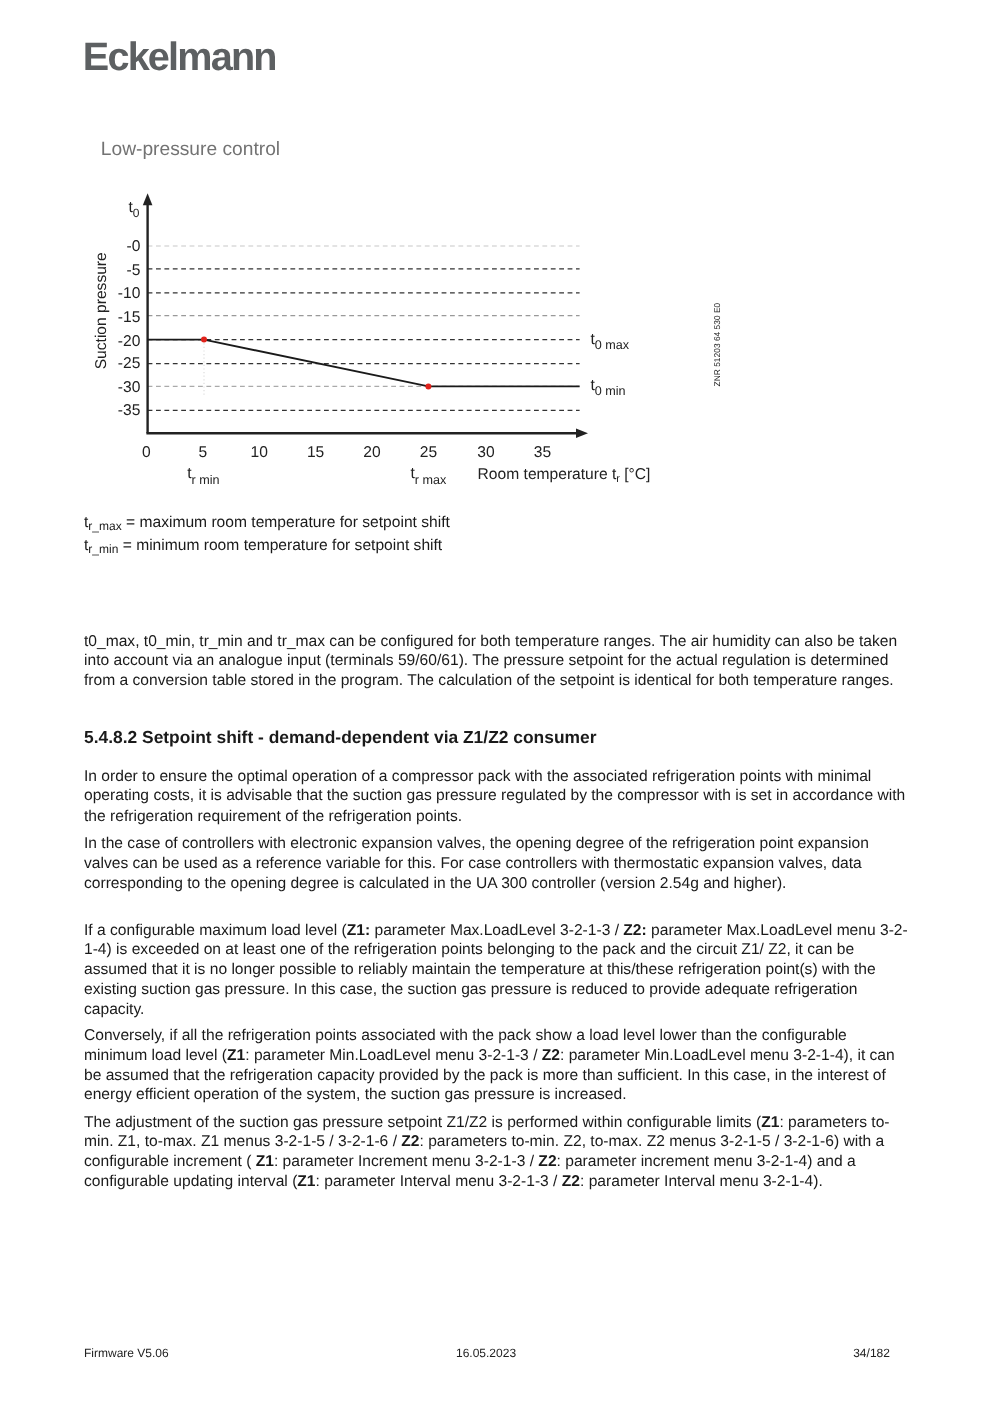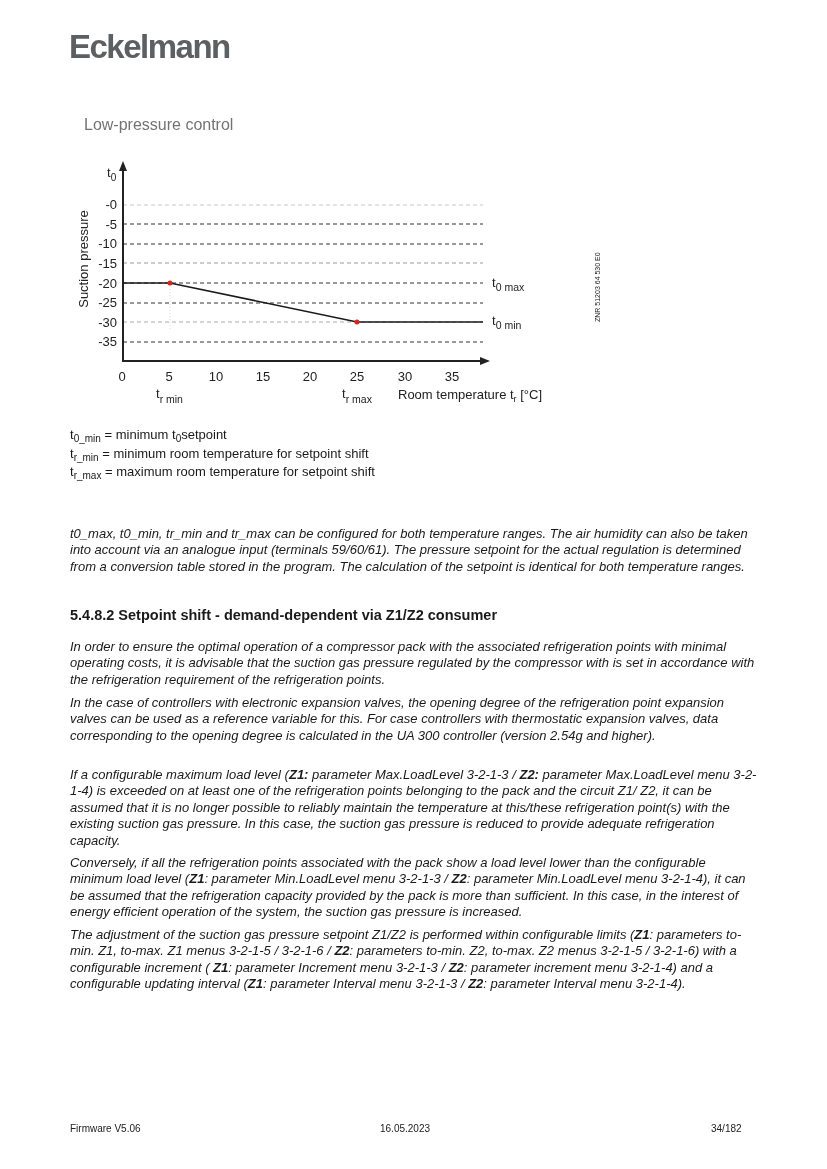--- a/index.html
+++ b/index.html
@@ -15,21 +15,21 @@
   .fig-title {
     position: absolute; left: 84px; top: 116px; font-size: 16px; color: #737373;
   }
   .chart { position: absolute; left: 0; top: 0; }
   .chart text { font-family: "Liberation Sans", sans-serif; fill: #222; }
   .defs-block {
     position: absolute; left: 70px; top: 426px; font-size: 13px; line-height: 18.5px;
   }
   .defs-block sub { font-size: 10px; vertical-align: -3px; line-height: 0; }
   .para {
-    position: absolute; left: 70px; width: 690px; font-size: 13px; line-height: 16.4px; margin: 0; font-style: italic;
+    position: absolute; left: 70px; width: 690px; font-size: 13px; line-height: 16.4px; margin: 0;
   }
   .para b { font-weight: bold; }
   .section-heading {
     position: absolute; left: 70px; top: 607px; font-size: 14.5px; font-weight: bold; margin: 0;
   }
   .footer {
     position: absolute; top: 1123px; font-size: 10px; color: #222;
   }
 </style>
 </head>
@@ -92,23 +92,22 @@
   <text x="156" y="398" font-size="13"><tspan>t</tspan><tspan dy="5" font-size="10.5">r min</tspan></text>
   <text x="342" y="398" font-size="13"><tspan>t</tspan><tspan dy="5" font-size="10.5">r max</tspan></text>
   <text x="398" y="399" font-size="13"><tspan>Room temperature t</tspan><tspan dy="3" font-size="9">r</tspan><tspan dy="-3"> [°C]</tspan></text>
   <text x="492" y="287" font-size="13"><tspan>t</tspan><tspan dy="4" font-size="10.5">0 max</tspan></text>
   <text x="492" y="325" font-size="13"><tspan>t</tspan><tspan dy="4" font-size="10.5">0 min</tspan></text>
 
   <text x="600" y="322" font-size="7" fill="#444" transform="rotate(-90 600 322)">ZNR 51203 64 530 E0</text>
 </svg>
 
 <div class="defs-block">
-  <div><span>t</span><sub>0_min</sub><span> = minimum t</span><sub>0</sub><span>setpoint</span></div>
+  <div><span>t</span><sub>r_max</sub><span> = maximum room temperature for setpoint shift</span></div>
   <div><span>t</span><sub>r_min</sub><span> = minimum room temperature for setpoint shift</span></div>
-  <div><span>t</span><sub>r_max</sub><span> = maximum room temperature for setpoint shift</span></div>
 </div>
 
 <p class="para" style="top:526px;">t0_max, t0_min, tr_min and tr_max can be configured for both temperature ranges. The air humidity can also be taken into account via an analogue input (terminals 59/60/61). The pressure setpoint for the actual regulation is determined from a conversion table stored in the program. The calculation of the setpoint is identical for both temperature ranges.</p>
 
 <h3 class="section-heading">5.4.8.2  Setpoint shift - demand-dependent via Z1/Z2 consumer</h3>
 
 <p class="para" style="top:639px;">In order to ensure the optimal operation of a compressor pack with the associated refrigeration points with minimal operating costs, it is advisable that the suction gas pressure regulated by the compressor with is set in accordance with the refrigeration requirement of the refrigeration points.</p>
 
 <p class="para" style="top:695px;">In the case of controllers with electronic expansion valves, the opening degree of the refrigeration point expansion valves can be used as a reference variable for this. For case controllers with thermostatic expansion valves, data corresponding to the opening degree is calculated in the UA 300 controller (version 2.54g and higher).</p>
 

